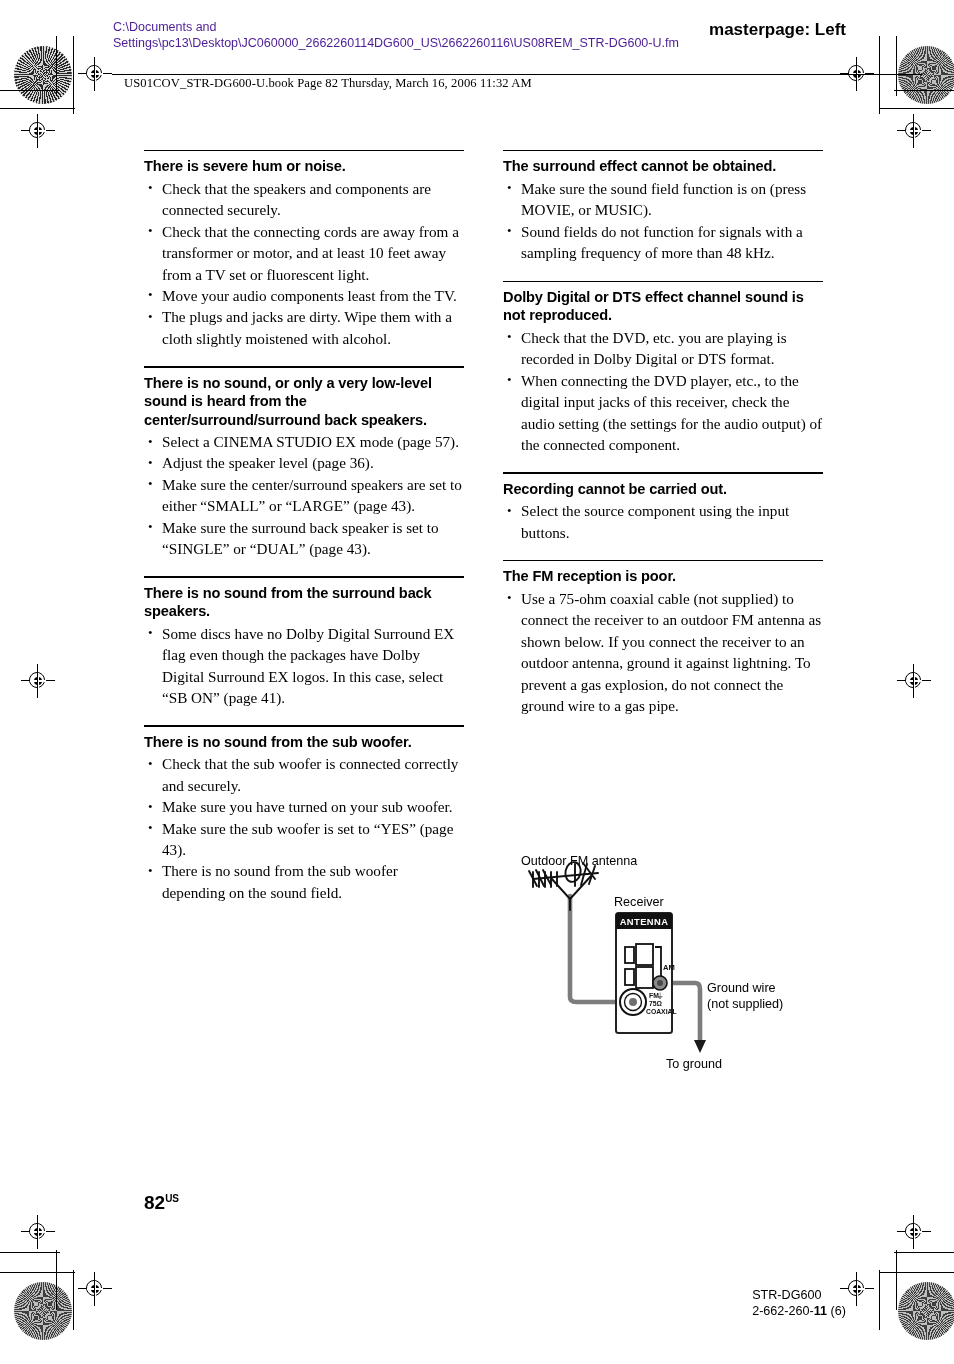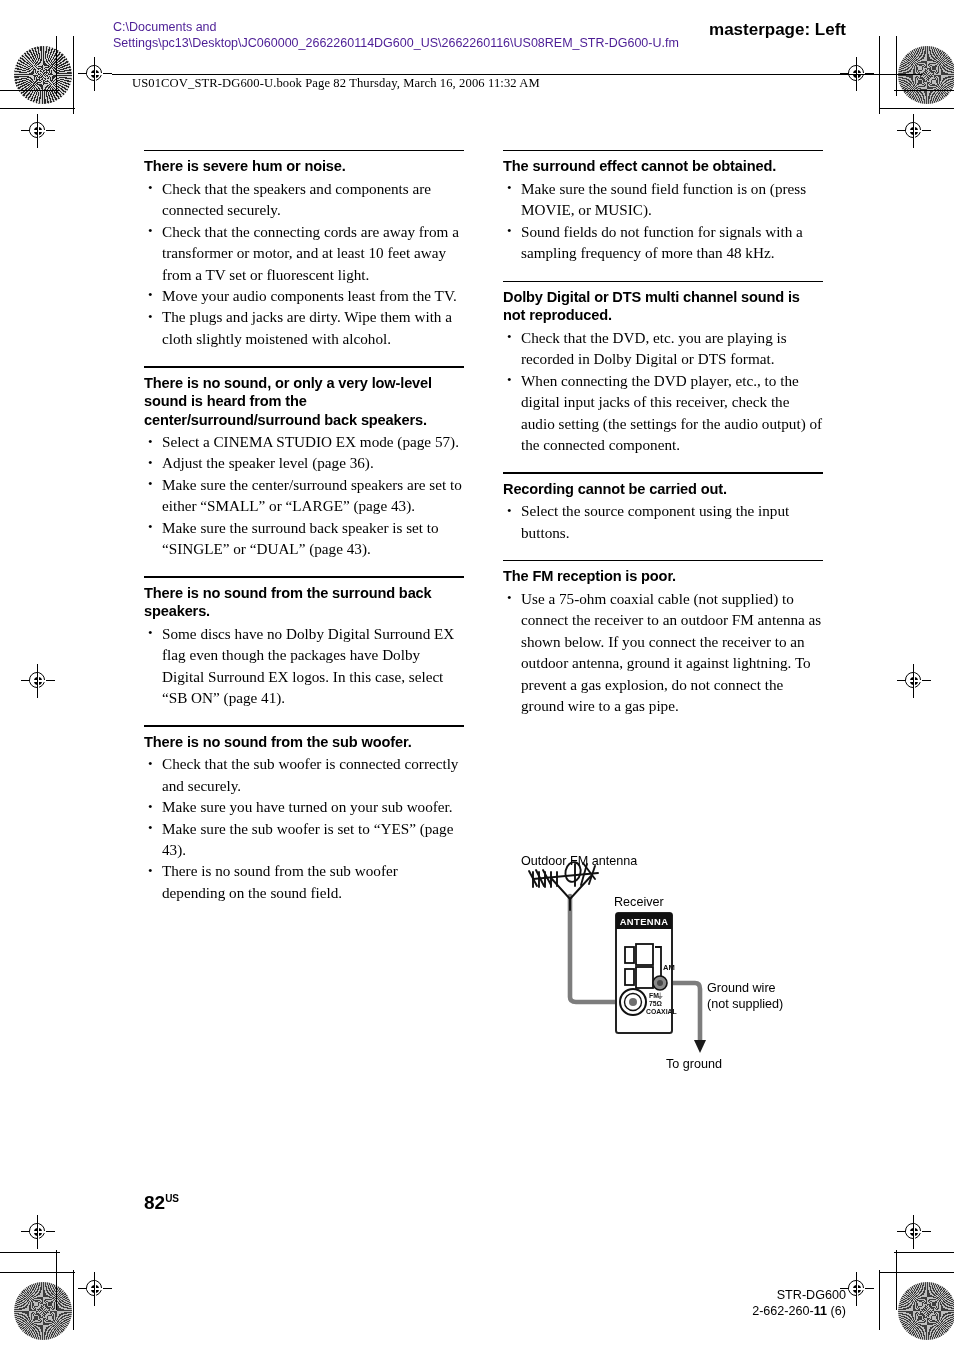--- a/index.html
+++ b/index.html
@@ -99,21 +99,21 @@
   .hdr-rule {
     position: absolute;
     left: 112px;
     top: 74px;
     width: 810px;
     height: 1.2px;
     background: #000;
   }
   .hdr-book {
     position: absolute;
-    left: 132px;
+    left: 124px;
     top: 76px;
     font-family: "Liberation Serif", serif;
     font-size: 12.6px;
     letter-spacing: .1px;
     white-space: nowrap;
   }
 
   
   .col {
     position: absolute;
@@ -190,21 +190,20 @@
   }
   .pagenum sup {
     font-size: 10px;
     font-weight: bold;
     vertical-align: super;
   }
   .footer-model {
     position: absolute;
     right: 108px;
     top: 1287px;
-    text-align: right;
     font-family: "Liberation Sans", sans-serif;
     font-size: 12.6px;
     line-height: 16px;
   }
   .footer-model .bold11 { font-weight: bold; }
 </style>
 </head>
 <body>
 
 <div id="page">
@@ -328,21 +327,21 @@
       <div class="rule"></div>
       <h3 class="qhead">The surround effect cannot be obtained.</h3>
       <ul class="items">
         <li>Make sure the sound field function is on (press MOVIE, or MUSIC).</li>
         <li>Sound fields do not function for signals with a sampling frequency of more than 48 kHz.</li>
       </ul>
     </div>
 
     <div class="block">
       <div class="rule"></div>
-      <h3 class="qhead">Dolby Digital or DTS multi channel sound is not reproduced.</h3>
+      <h3 class="qhead">Dolby Digital or DTS effect channel sound is not reproduced.</h3>
       <ul class="items">
         <li>Check that the DVD, etc. you are playing is recorded in Dolby Digital or DTS format.</li>
         <li>When connecting the DVD player, etc., to the digital input jacks of this receiver, check the audio setting (the settings for the audio output) of the connected component.</li>
       </ul>
     </div>
 
     <div class="block">
       <div class="rule"></div>
       <h3 class="qhead">Recording cannot be carried out.</h3>
       <ul class="items">

